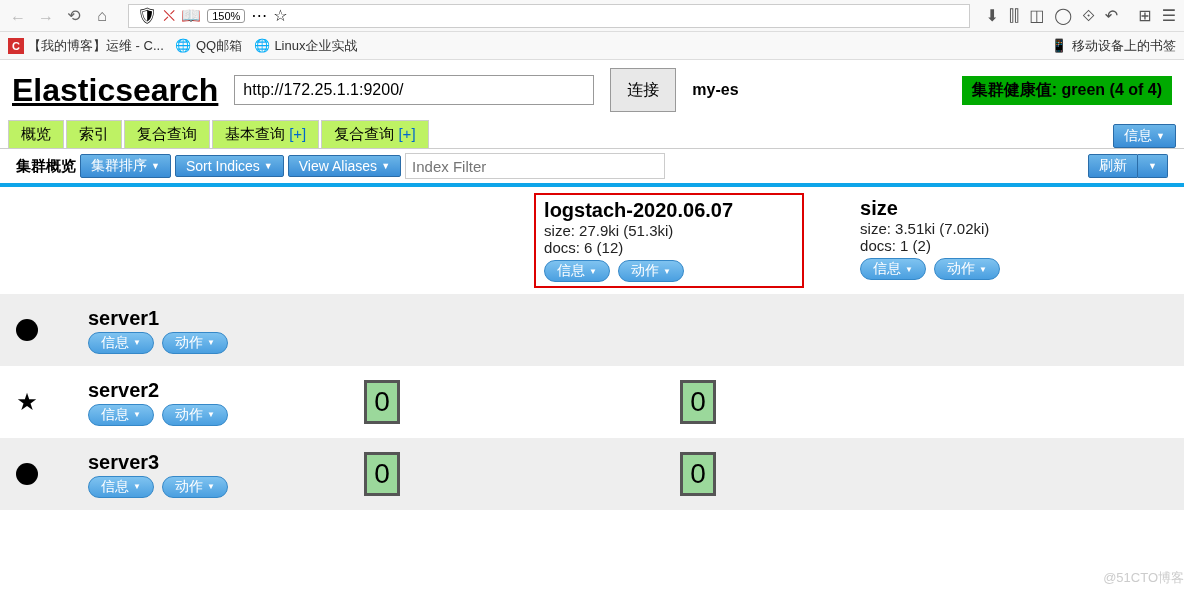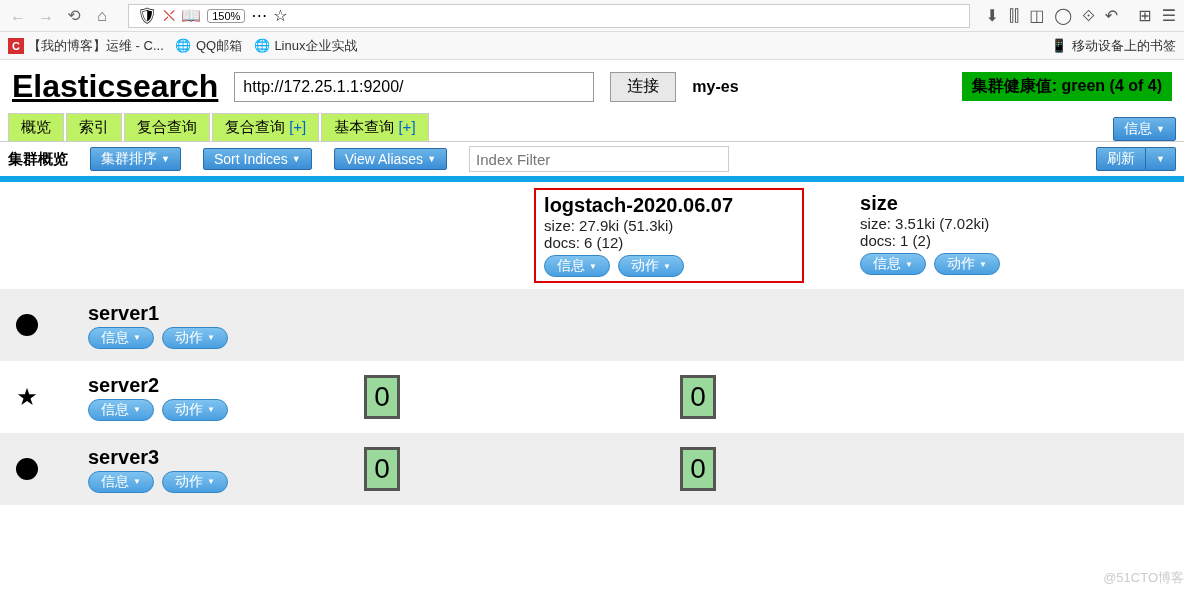--- a/index.html
+++ b/index.html
@@ -16,32 +16,32 @@
     
     .bookmarks-bar { display: flex; align-items: center; height: 28px; padding: 0 8px; gap: 12px; font-size: 13px; border-bottom: 1px solid #ddd; background: #f8f8f8; }
     .bookmark { display: flex; align-items: center; gap: 4px; color: #333; }
     .bookmark-icon-red { width: 16px; height: 16px; background: #d32f2f; color: white; font-size: 11px; display: flex; align-items: center; justify-content: center; font-weight: bold; }
     .right-bookmark { margin-left: auto; }
     
     
     .es-header { display: flex; align-items: center; padding: 8px 12px; gap: 16px; }
     .es-title { font-size: 32px; font-weight: bold; text-decoration: underline; }
     .es-url-input { width: 360px; height: 30px; padding: 0 8px; font-size: 16px; border: 1px solid #999; }
-    .connect-btn { height: 30px; padding: 0 16px; font-size: 16px; background: #e8e8e8; border: 1px solid #999; cursor: pointer; }
+    .connect-btn { height: 44px; padding: 0 16px; font-size: 16px; background: #e8e8e8; border: 1px solid #999; cursor: pointer; }
     .cluster-name { font-size: 16px; font-weight: bold; }
     .health-badge { background: #0a0; color: #000; font-weight: bold; padding: 4px 10px; font-size: 16px; margin-left: auto; }
     
     
     .tabs { display: flex; border-bottom: 1px solid #ccc; padding: 0 8px; gap: 2px; align-items: flex-end; }
     .tab { padding: 4px 12px; font-size: 15px; border: 1px solid #ccc; border-bottom: none; background: #bef264; cursor: pointer; }
     .tab-plus { color: #06c; }
     .info-btn-right { margin-left: auto; }
     
     
-    .toolbar { display: flex; align-items: center; padding: 4px 8px; gap: 22px; border-bottom: 6px solid #0ea5e9; }
+    .toolbar { display: flex; align-items: center; padding: 4px 16px; gap: 4px; border-bottom: 4px solid #0ea5e9; }
     .toolbar-label { font-size: 15px; font-weight: bold; }
     .blue-btn { background: linear-gradient(#6bb5e8, #3a8dd6); color: #fff; border: 1px solid #2a6ca8; border-radius: 4px; padding: 2px 10px; font-size: 14px; cursor: pointer; display: inline-flex; align-items: center; gap: 4px; }
     .blue-btn .caret { font-size: 9px; }
     .blue-btn.square { border-radius: 2px; }
     .filter-input { flex: 1; max-width: 260px; height: 26px; padding: 0 6px; font-size: 15px; border: 1px solid #ccc; }
     .refresh-group { margin-left: auto; display: flex; }
     
     
     .pill-btn { background: linear-gradient(#7fc3f0, #4a9fe0); color: #fff; border: 1px solid #3588c8; border-radius: 12px; padding: 1px 12px; font-size: 14px; cursor: pointer; display: inline-flex; align-items: center; gap: 4px; }
     .pill-btn .caret { font-size: 8px; }
@@ -121,22 +121,22 @@
   <input class="es-url-input" value="http://172.25.1.1:9200/" style="">
   <button class="connect-btn">连接</button>
   <span class="cluster-name">my-es</span>
   <span class="health-badge">集群健康值: green (4 of 4)</span>
 </div>
 
 <div class="tabs">
   <div class="tab"><span>概览</span></div>
   <div class="tab"><span>索引</span></div>
   <div class="tab"><span>复合查询</span></div>
+  <div class="tab"><span>基本查询 </span><span class="tab-plus">[+]</span></div>
   <div class="tab"><span>复合查询 </span><span class="tab-plus">[+]</span></div>
-  <div class="tab"><span>基本查询 </span><span class="tab-plus">[+]</span></div>
   <button class="blue-btn square info-btn-right">
       <span>信息</span>
       <span class="caret">▼</span>
     </button>
 </div>
 
 <div class="toolbar">
   <span class="toolbar-label">集群概览</span>
   <button class="blue-btn square">
       <span>集群排序</span>

